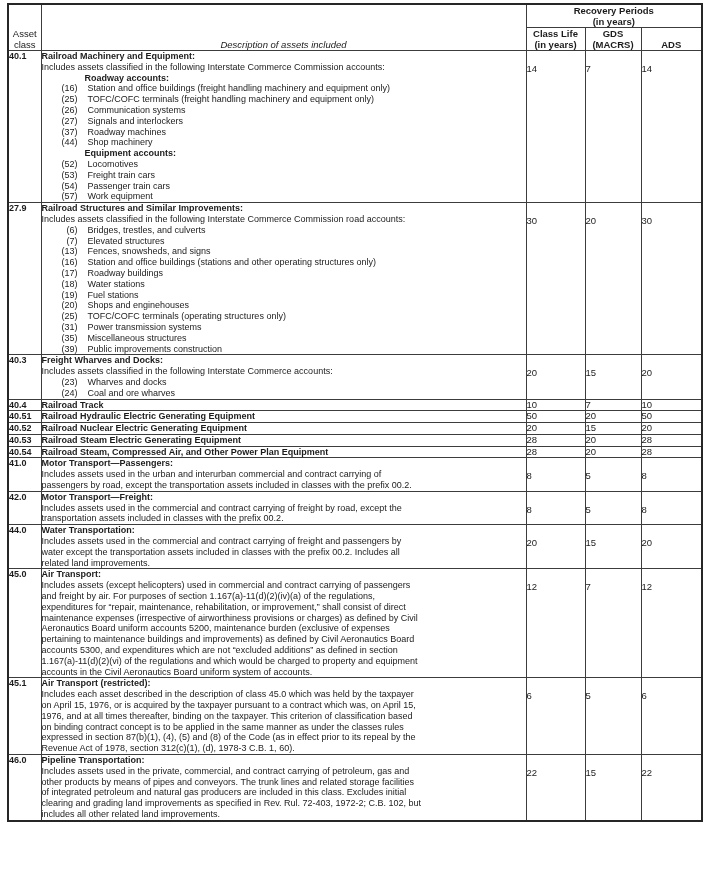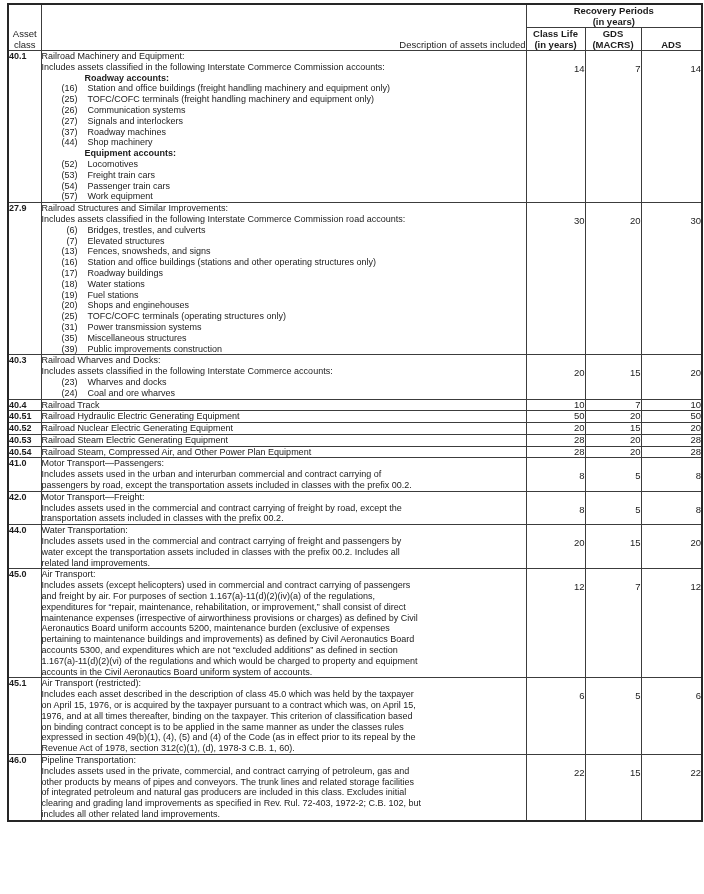--- a/index.html
+++ b/index.html
@@ -18,32 +18,32 @@
     border:2px solid #262626;
   }
   table.b2 th, table.b2 td{
     border:1px solid #3c3c3c;
     padding:0;margin:0;
     overflow:hidden;
   }
   
   thead th{font-size:9.5px;font-weight:normal;line-height:11px;background:#fff;}
   th.h-asset{vertical-align:bottom;text-align:center;padding:2px 1px 3px 1px;white-space:pre-line;}
-  th.h-desc{vertical-align:bottom;text-align:right;padding:2px 2px 3px 7px;white-space:pre-line;}
+  th.h-desc{vertical-align:bottom;text-align:center;padding:2px 2px 3px 7px;white-space:pre-line;font-style:italic;}
   th.h-group{vertical-align:middle;text-align:center;font-weight:bold;padding:3px 0;white-space:pre-line;}
   th.h-sub{vertical-align:bottom;text-align:center;font-weight:bold;padding:2px 0 2px 0;white-space:pre-line;}
   th.h-ads{padding-bottom:3px;}
 
   
   td.c-asset{vertical-align:top;text-align:left;font-weight:bold;font-size:9px;line-height:10.8px;padding-top:2px;}
   td.c-desc{vertical-align:top;font-size:9px;line-height:10.8px;padding:2px 4px 2px 7px;}
-  td.c-val{vertical-align:top;text-align:right;font-size:9.5px;line-height:10.8px;padding-top:2px;}
+  td.c-val{vertical-align:top;text-align:left;font-size:9.5px;line-height:10.8px;padding-top:2px;}
   td.c-val.v2{padding-top:13px;}
 
-  .d-head{font-weight:normal;white-space:nowrap;}
+  .d-head{font-weight:bold;white-space:nowrap;}
   .d-line{white-space:nowrap;}
   .d-label{font-weight:bold;white-space:nowrap;padding-left:43px;}
   .d-item{white-space:nowrap;}
   .d-item .num{display:inline-block;width:36px;text-align:right;margin-right:10px;}
 </style>
 </head>
 <body>
 
 <div class="page">
 
@@ -112,21 +112,21 @@
             <div class="d-item"><span class="num">(35)</span><span>Miscellaneous structures</span></div>
             <div class="d-item"><span class="num">(39)</span><span>Public improvements construction</span></div>
           </td>
           <td class="c-val v2">30</td>
           <td class="c-val v2">20</td>
           <td class="c-val v2">30</td>
         </tr>
         <tr>
           <td class="c-asset">40.3</td>
           <td class="c-desc">
-            <div class="d-head">Railroad Wharves and Docks:</div>
+            <div class="d-head">Freight Wharves and Docks:</div>
             <div class="d-line">Includes assets classified in the following Interstate Commerce accounts:</div>
             <div class="d-item"><span class="num">(23)</span><span>Wharves and docks</span></div>
             <div class="d-item"><span class="num">(24)</span><span>Coal and ore wharves</span></div>
           </td>
           <td class="c-val v2">20</td>
           <td class="c-val v2">15</td>
           <td class="c-val v2">20</td>
         </tr>
         <tr>
           <td class="c-asset">40.4</td>
@@ -226,21 +226,21 @@
           <td class="c-val v2">12</td>
         </tr>
         <tr>
           <td class="c-asset">45.1</td>
           <td class="c-desc">
             <div class="d-head">Air Transport (restricted):</div>
             <div class="d-line">Includes each asset described in the description of class 45.0 which was held by the taxpayer</div>
             <div class="d-line">on April 15, 1976, or is acquired by the taxpayer pursuant to a contract which was, on April 15,</div>
             <div class="d-line">1976, and at all times thereafter, binding on the taxpayer. This criterion of classification based</div>
             <div class="d-line">on binding contract concept is to be applied in the same manner as under the classes rules</div>
-            <div class="d-line">expressed in section 49(b)(1), (4), (5) and (4) of the Code (as in effect prior to its repeal by the</div>
+            <div class="d-line">expressed in section 87(b)(1), (4), (5) and (8) of the Code (as in effect prior to its repeal by the</div>
             <div class="d-line">Revenue Act of 1978, section 312(c)(1), (d), 1978-3 C.B. 1, 60).</div>
           </td>
           <td class="c-val v2">6</td>
           <td class="c-val v2">5</td>
           <td class="c-val v2">6</td>
         </tr>
         <tr>
           <td class="c-asset">46.0</td>
           <td class="c-desc">
             <div class="d-head">Pipeline Transportation:</div>

